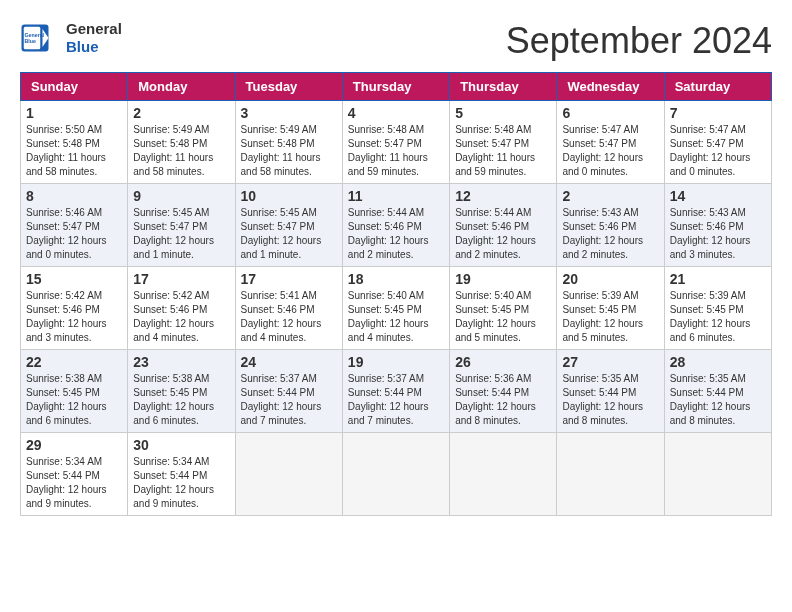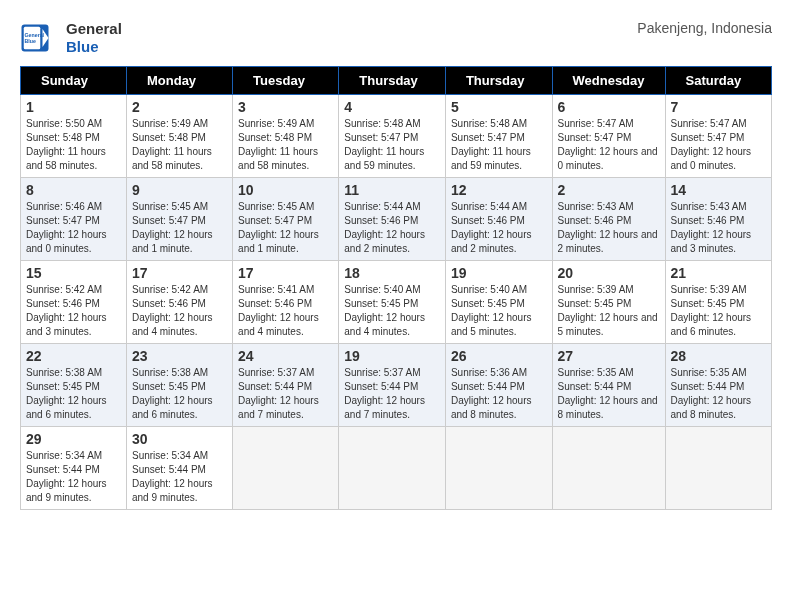--- a/index.html
+++ b/index.html
@@ -36,23 +36,23 @@
     .subtitle {
       font-size: 14px;
       color: #555;
     }
     table {
       width: 100%;
       border-collapse: collapse;
       font-size: 11px;
     }
     thead tr th {
-      background: #000000;
+      background: #be185d;
       color: #fff;
-      padding: 6px 20px;
+      padding: 6px 10px;
       text-align: left;
       font-size: 13px;
       font-weight: bold;
       border: 1px solid #1a5fb4;
     }
     tbody tr td {
       vertical-align: top;
       padding: 4px 5px;
       border: 1px solid #ccc;
       height: 80px;
@@ -91,21 +91,21 @@
       <rect x="5" y="5" width="22" height="30" rx="2" fill="white"></rect>
       <text x="6" y="18" font-size="7" fill="#1a5fb4" font-weight="bold">General</text>
       <text x="6" y="27" font-size="7" fill="#1a5fb4" font-weight="bold">Blue</text>
     </svg>
     <div style="line-height:1.2;">
       <div style="font-size:15px; font-weight:bold; color:#333;">General</div>
       <div style="font-size:15px; font-weight:bold; color:#1a5fb4;">Blue</div>
     </div>
   </div>
   <div class="title-area">
-    <div class="subtitle">Pakenjeng, Indonesia</div>
+    <div class="month-title">September 2024</div>
   </div>
 </div>
 
 <table>
   <thead>
     <tr>
       <th>Sunday</th>
       <th>Monday</th>
       <th>Tuesday</th>
       <th>Thursday</th>

